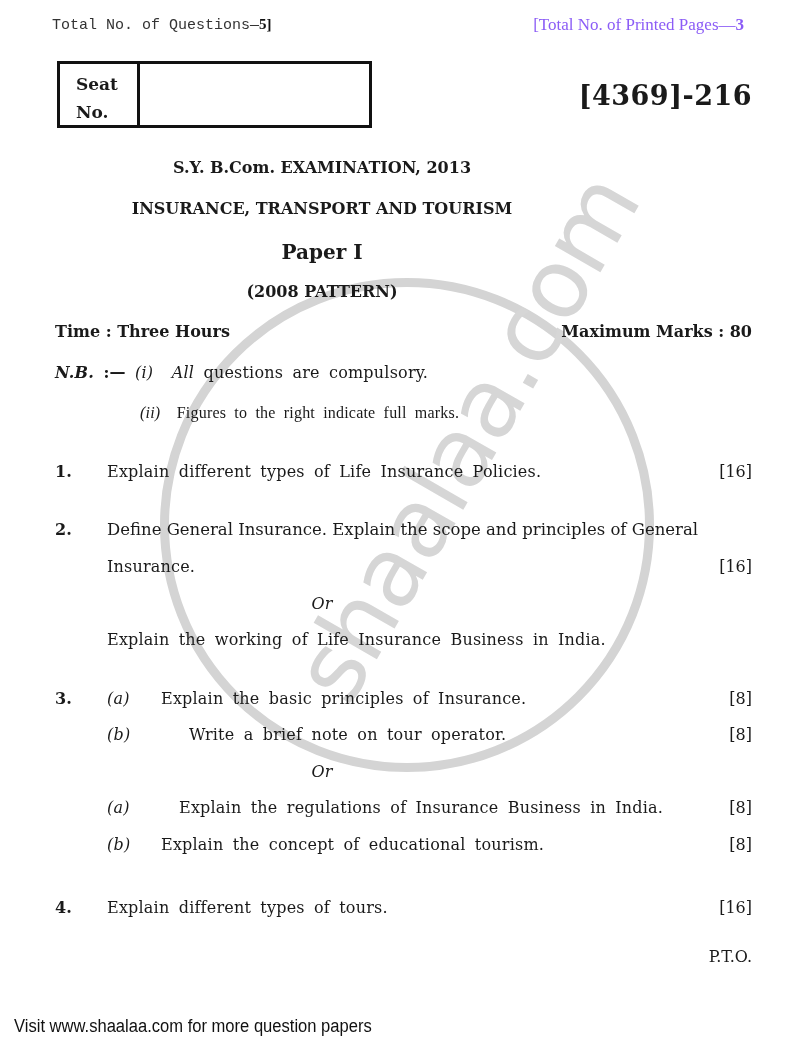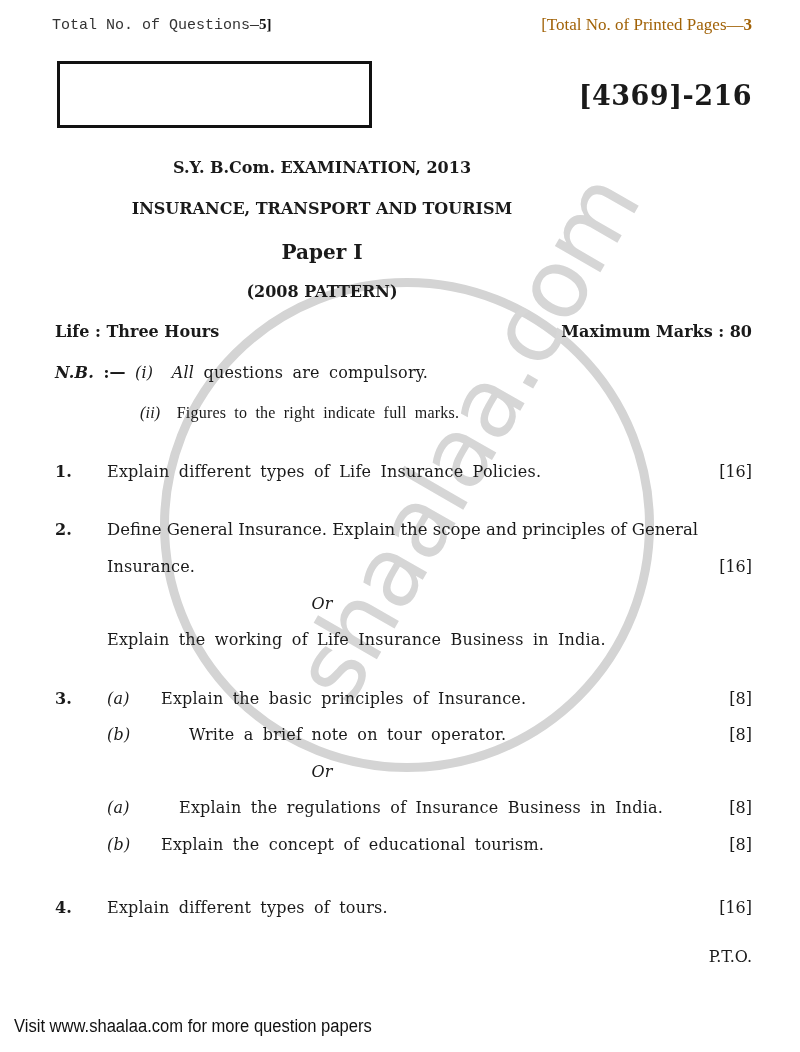--- a/index.html
+++ b/index.html
@@ -25,34 +25,38 @@
     .code { right: 48px; top: 80px; font-family: "DejaVu Serif", serif; font-weight: bold; font-size: 27px; letter-spacing: 0.5px; }
     .footer { left: 14px; top: 1016px; font-family: "Liberation Sans", sans-serif; font-size: 18px; color: #111; transform: scaleX(0.92); transform-origin: left; }
   </style>
 </head>
 <body>
 
 <div class="wm-circle"></div>
 <div class="wm-text">shaalaa.com</div>
 
 <div class="abs mono" style="left:52px; top:16px;"><span>Total No. of Questions—</span><span class="serif bold" style="color:#111;">5]</span></div>
-<div class="abs serif" style="right:48px; top:15px; font-size:17px; color:#a16207;"><span>[Total No. of Printed Pages—</span><span class="bold">3</span></div>
+<div class="abs serif" style="right:56px; top:15px; font-size:17px; color:#8b5cf6;"><span>[Total No. of Printed Pages—</span><span class="bold">3</span></div>
 
 <div class="seat-box">
+  <div class="seat-label">
+    <div>Seat</div>
+    <div>No.</div>
+  </div>
   <div class="seat-input"></div>
 </div>
 
 <div class="abs code">[4369]-216</div>
 
 <div class="abs center bold" style="top:158px; font-size:16px;">S.Y. B.Com.  EXAMINATION,  2013</div>
 <div class="abs center bold" style="top:199px; font-size:16px;">INSURANCE,  TRANSPORT  AND  TOURISM</div>
 <div class="abs center bold" style="top:240px; font-size:20px;">Paper  I</div>
 <div class="abs center bold" style="top:282px; font-size:16px;">(2008  PATTERN)</div>
 
-<div class="abs bold" style="left:55px; top:322px; font-size:16px;">Life  :  Three  Hours</div>
+<div class="abs bold" style="left:55px; top:322px; font-size:16px;">Time  :  Three  Hours</div>
 <div class="abs bold" style="right:48px; top:322px; font-size:16px;">Maximum  Marks  :  80</div>
 
 <div class="abs qtext" style="left:55px; top:363px;">
   <span class="bold it">N.B.</span>
   <span class="bold">:—</span>
   <span class="it">(i)</span>
   &nbsp;<span class="it">All</span>
   <span>questions  are  compulsory.</span>
 </div>
 <div class="abs qtext" style="left:140px; top:404px;font-family:Liberation Serif, serif;">

